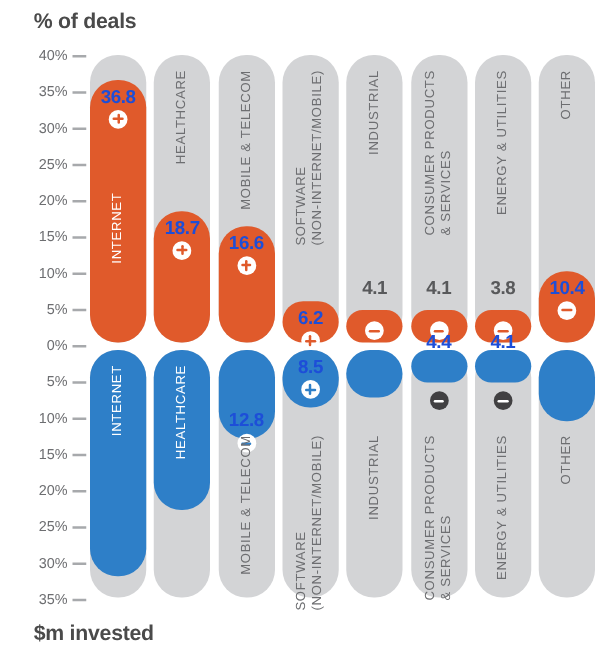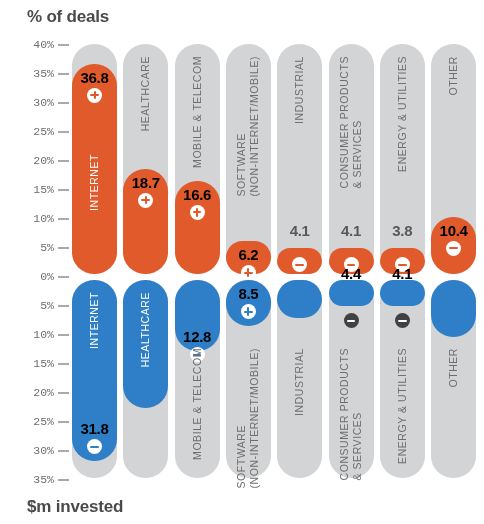--- a/index.html
+++ b/index.html
@@ -32,21 +32,21 @@
     height:14px;
     margin-top:-7px;
   }
   .axis-label{
     position:absolute;
     right:18px;
     top:0;
     line-height:14px;
     font-size:11.5px;
     color:#6d6e71;
-    font-family:Liberation Mono, monospace;
+    font-family:Liberation Sans, sans-serif;
     white-space:nowrap;
   }
   .axis-tick{
     position:absolute;
     right:3px;
     top:6px;
     width:11px;
     height:1.5px;
     background:#a7a9ac;
   }
@@ -100,21 +100,21 @@
     text-align:center;
     pointer-events:none;
   }
   .val .num{
     font-size:15px;
     font-weight:bold;
     line-height:16px;
     display:block;
     letter-spacing:-0.3px;
   }
-  .val .num.white{color:#000000;}
+  .val .num.white{color:#1d4ed8;}
   .val .num.dark{color:#58595b;}
 
   .badge{
     display:inline-block;
     width:15px;height:15px;
     border-radius:50%;
     margin-top:2px;
     position:relative;
   }
   .badge.white-bg{background:#ffffff;}
@@ -223,21 +223,20 @@
         <span class="axis-tick"></span>
       </div>
     </div>
   <div id="columns-layer">
       <div class="col" style="left: 72px; width: 45px;">
         <div class="track" style="top: 44px; height: 230px; width: 45px;"></div>
         <div class="track" style="top: 280px; height: 198px; width: 45px;"></div>
         <div class="bar up" style="top: 63.56px; height: 210.44px; width: 45px;"></div>
         <div class="bar down" style="top: 280px; height: 181.44px; width: 45px;"></div>
         <div class="val" style="top: 69.56px;"><span class="num white">36.8</span><span class="badge plus white-bg orange-fg"><span class="sign"></span></span></div>
-        <div class="val" style="top: 421.44px;"><span class="num white">31.8</span><span class="badge white-bg blue-fg"><span class="sign"></span></span></div>
         <div class="cat" style="top: 154px; height: 150px;">
           <span class="cat-inner onbar">INTERNET</span>
         </div>
         <div class="cat" style="top: 292px; height: 130px;">
           <span class="cat-inner onbar">INTERNET</span>
         </div>
       </div>
       <div class="col" style="left: 123.3px; width: 45px;">
         <div class="track" style="top: 44px; height: 230px; width: 45px;"></div>
         <div class="track" style="top: 280px; height: 198px; width: 45px;"></div>

